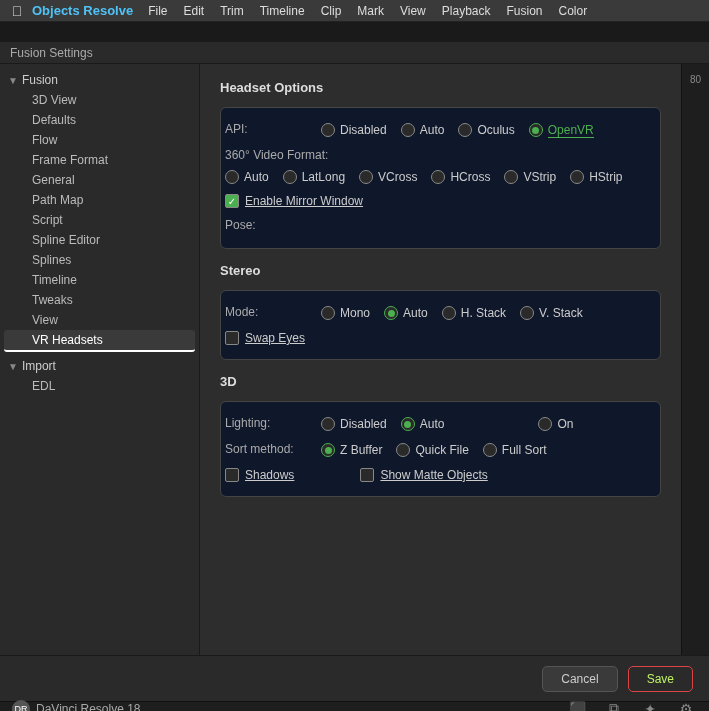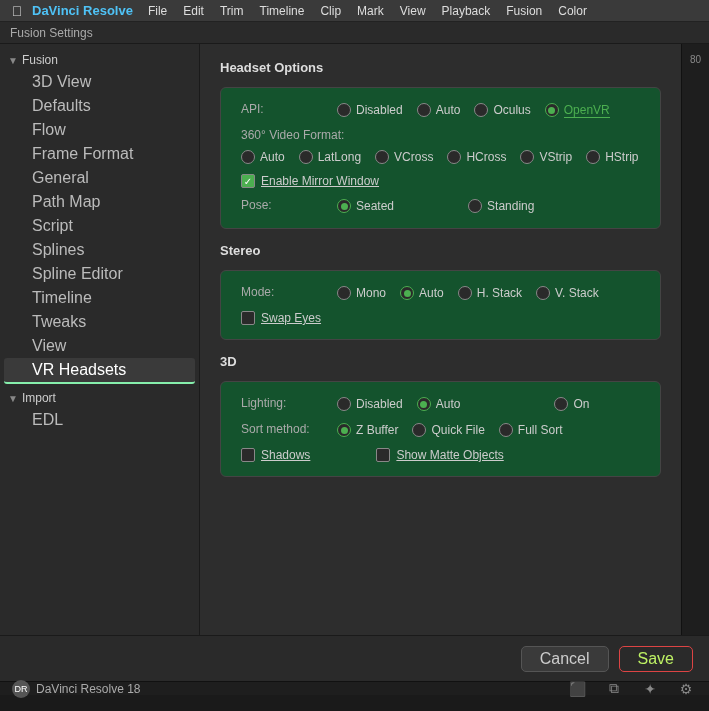--- a/index.html
+++ b/index.html
@@ -50,20 +50,21 @@
     
     .fusion-settings-bar {
       background: #2a2a2a;
       height: 22px;
       display: flex;
       align-items: center;
       padding: 0 10px;
       border-bottom: 1px solid #1a1a1a;
       font-size: 12px;
       color: #aaa;
+      margin-top: 20px;
     }
 
     
     .main-layout {
       display: flex;
       height: calc(711px - 44px - 46px - 30px);
       background: #2a2a2a;
     }
 
     
@@ -84,21 +85,21 @@
     }
     .sidebar-section .arrow {
       margin-right: 4px;
       font-size: 10px;
       color: #888;
     }
     .sidebar-item {
       padding: 3px 8px 3px 28px;
       cursor: pointer;
       color: #bbb;
-      font-size: 16px;
+      font-size: 12px;
       border-radius: 3px;
       margin: 0 4px;
     }
     .sidebar-item.active {
       background: #3a3a3a;
       color: #fff;
     }
 
     
     .content {
@@ -109,24 +110,24 @@
     }
 
     .section-title {
       font-size: 13px;
       color: #ddd;
       font-weight: 600;
       margin-bottom: 12px;
     }
 
     .card {
-      background: #14532d;
+      background: #0f172a;
       border: 1px solid #444;
       border-radius: 6px;
-      padding: 14px 20px;
+      padding: 14px 4px;
       margin-bottom: 14px;
     }
 
     .row {
       display: flex;
       align-items: center;
       flex-wrap: wrap;
       gap: 6px;
       margin-bottom: 10px;
     }
@@ -227,21 +228,21 @@
       gap: 10px;
     }
 
     .btn {
       height: 26px;
       padding: 0 18px;
       border-radius: 5px;
       border: 1px solid #555;
       background: #3a3a3a;
       color: #ccc;
-      font-size: 16px;
+      font-size: 12px;
       cursor: pointer;
       display: flex;
       align-items: center;
     }
     .btn-save {
       border: 1.5px solid #d44;
       background: transparent;
       color: #bef264;
     }
 
@@ -286,21 +287,21 @@
       display: flex;
       align-items: center;
       gap: 14px;
     }
   </style>
 </head>
 <body>
 
 <div class="menu-bar">
   <div class="apple-logo"></div>
-  <span class="app-name">DaVinci Resolve</span>
+  <span class="app-name">Objects Resolve</span>
   <span class="menu-item">File</span>
   <span class="menu-item">Edit</span>
   <span class="menu-item">Trim</span>
   <span class="menu-item">Timeline</span>
   <span class="menu-item">Clip</span>
   <span class="menu-item">Mark</span>
   <span class="menu-item">View</span>
   <span class="menu-item">Playback</span>
   <span class="menu-item">Fusion</span>
   <span class="menu-item">Color</span>
@@ -317,26 +318,26 @@
       <span class="arrow">▼</span>
       <span>Fusion</span>
     </div>
     <div class="sidebar-item">3D View</div>
     <div class="sidebar-item">Defaults</div>
     <div class="sidebar-item">Flow</div>
     <div class="sidebar-item">Frame Format</div>
     <div class="sidebar-item">General</div>
     <div class="sidebar-item">Path Map</div>
     <div class="sidebar-item">Script</div>
+    <div class="sidebar-item">Spline Editor</div>
     <div class="sidebar-item">Splines</div>
-    <div class="sidebar-item">Spline Editor</div>
     <div class="sidebar-item">Timeline</div>
     <div class="sidebar-item">Tweaks</div>
     <div class="sidebar-item">View</div>
-    <div class="sidebar-item active" style="border-bottom: 2px solid #86efac;">VR Headsets</div>
+    <div class="sidebar-item active" style="border-bottom: 2px solid #ffffff;">VR Headsets</div>
 
     <div class="sidebar-section" style="margin-top:4px;">
       <span class="arrow">▼</span>
       <span>Import</span>
     </div>
     <div class="sidebar-item">EDL</div>
   </div>
 
   <div class="content">
 
@@ -401,32 +402,20 @@
         <div class="checkbox-item">
           <div class="checkbox-box">
             <span class="checkbox-check">✓</span>
           </div>
           <label>Enable Mirror Window</label>
         </div>
       </div>
 
       <div class="row">
         <span class="row-label">Pose:</span>
-        <div class="radio-group">
-          <div class="radio-item">
-            <div class="radio-outer selected">
-              <div class="radio-dot"></div>
-            </div>
-            <label>Seated</label>
-          </div>
-          <div class="radio-item" style="margin-left:60px;">
-            <div class="radio-outer"></div>
-            <label>Standing</label>
-          </div>
-        </div>
       </div>
     </div>
 
     <div class="section-title">Stereo</div>
     <div class="card">
       <div class="row">
         <span class="row-label">Mode:</span>
         <div class="radio-group">
           <div class="radio-item">
             <div class="radio-outer"></div>

